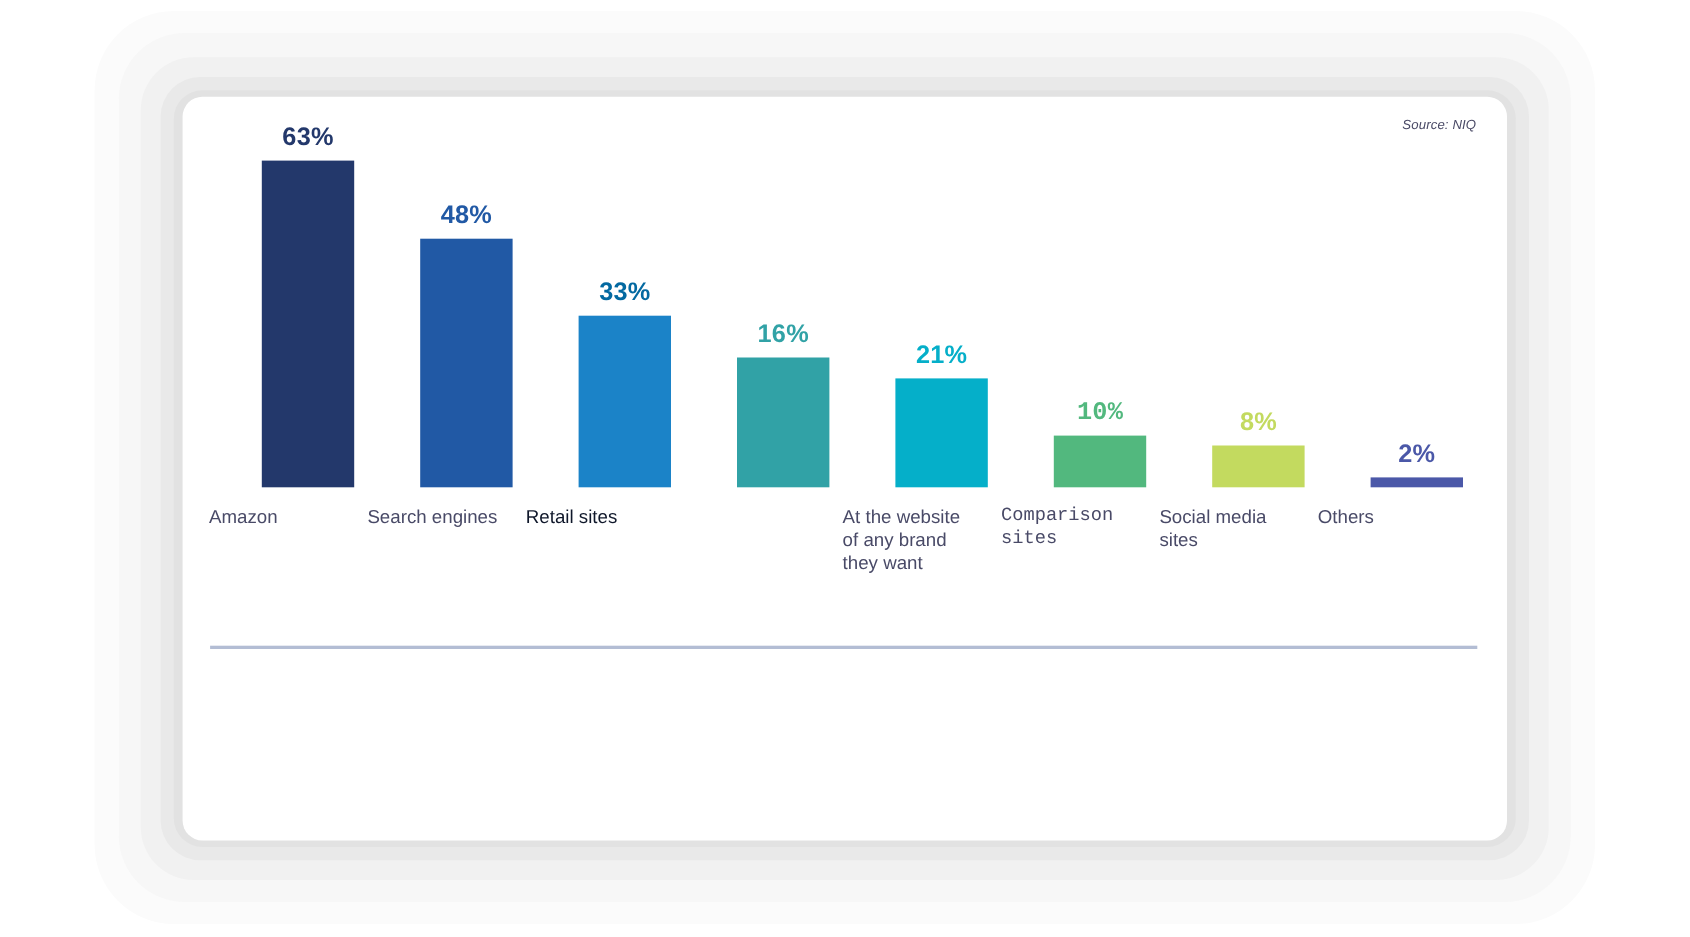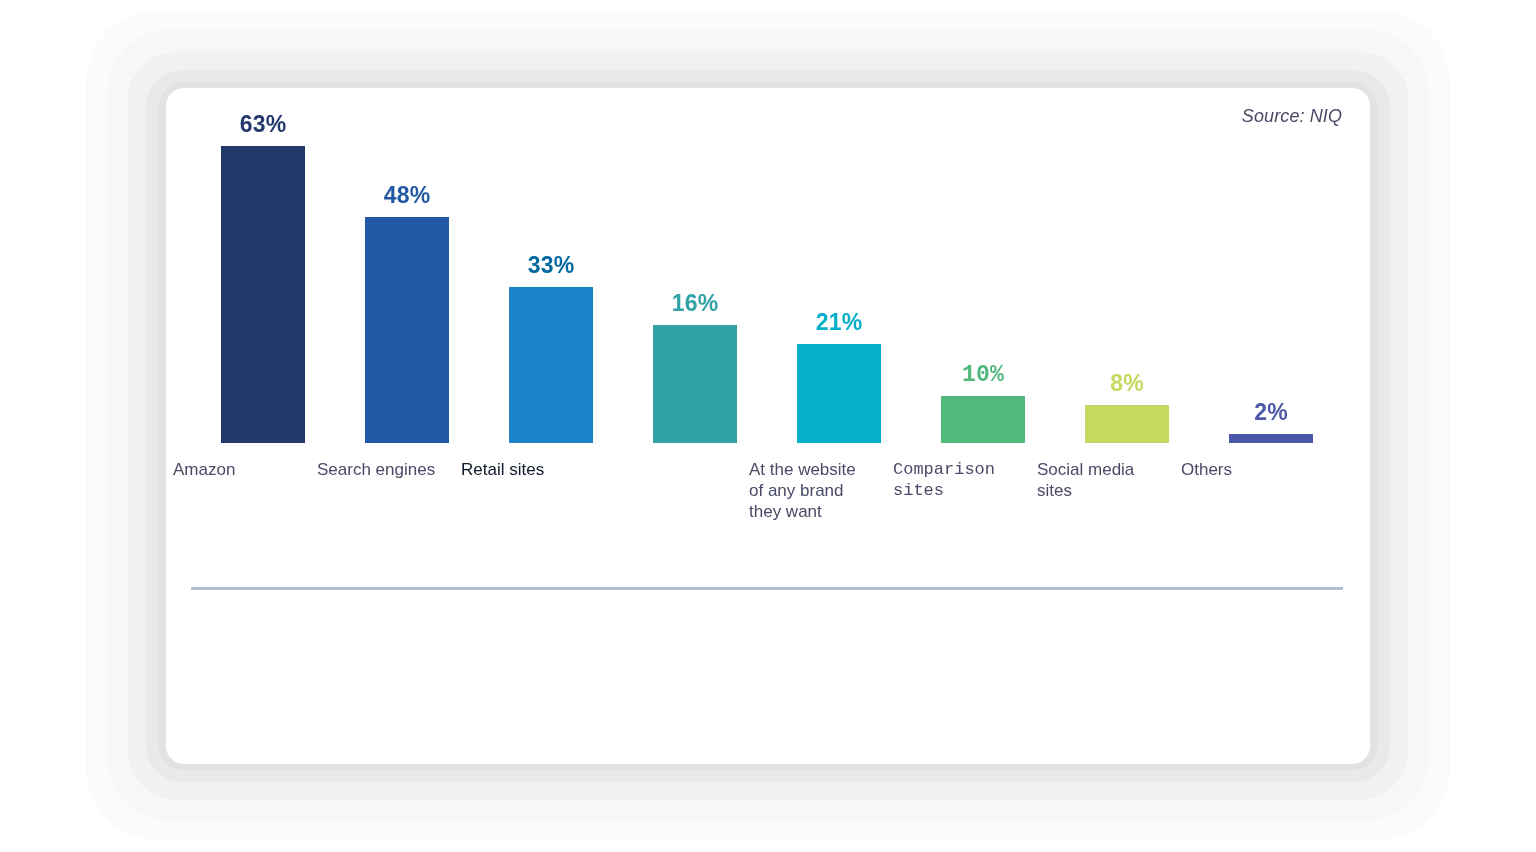--- a/index.html
+++ b/index.html
@@ -41,21 +41,21 @@
     height: 676px;
     background: #ffffff;
     border-radius: 18px;
   }
 
   .source {
     position: absolute;
     right: 28px;
     top: 18px;
     font-style: italic;
-    font-size: 18px;
+    font-size: 12px;
     color: #4a4a66;
     letter-spacing: .1px;
   }
 
   
   .plot {
     position: absolute;
     left: 0;
     top: 0;
     width: 1204px;
@@ -67,21 +67,21 @@
     left: 25px;
     top: 499px;
     width: 1152px;
     height: 3px;
     background: #9aa7c6;
     opacity: .75;
   }
 
   .bars {
     position: absolute;
-    left: 25px;
+    left: 42px;
     top: 0;
     width: 1152px;
     height: 532px;
   }
 
   .bar-group {
     position: absolute;
     bottom: 0;
     width: 145px;
     height: 676px;

